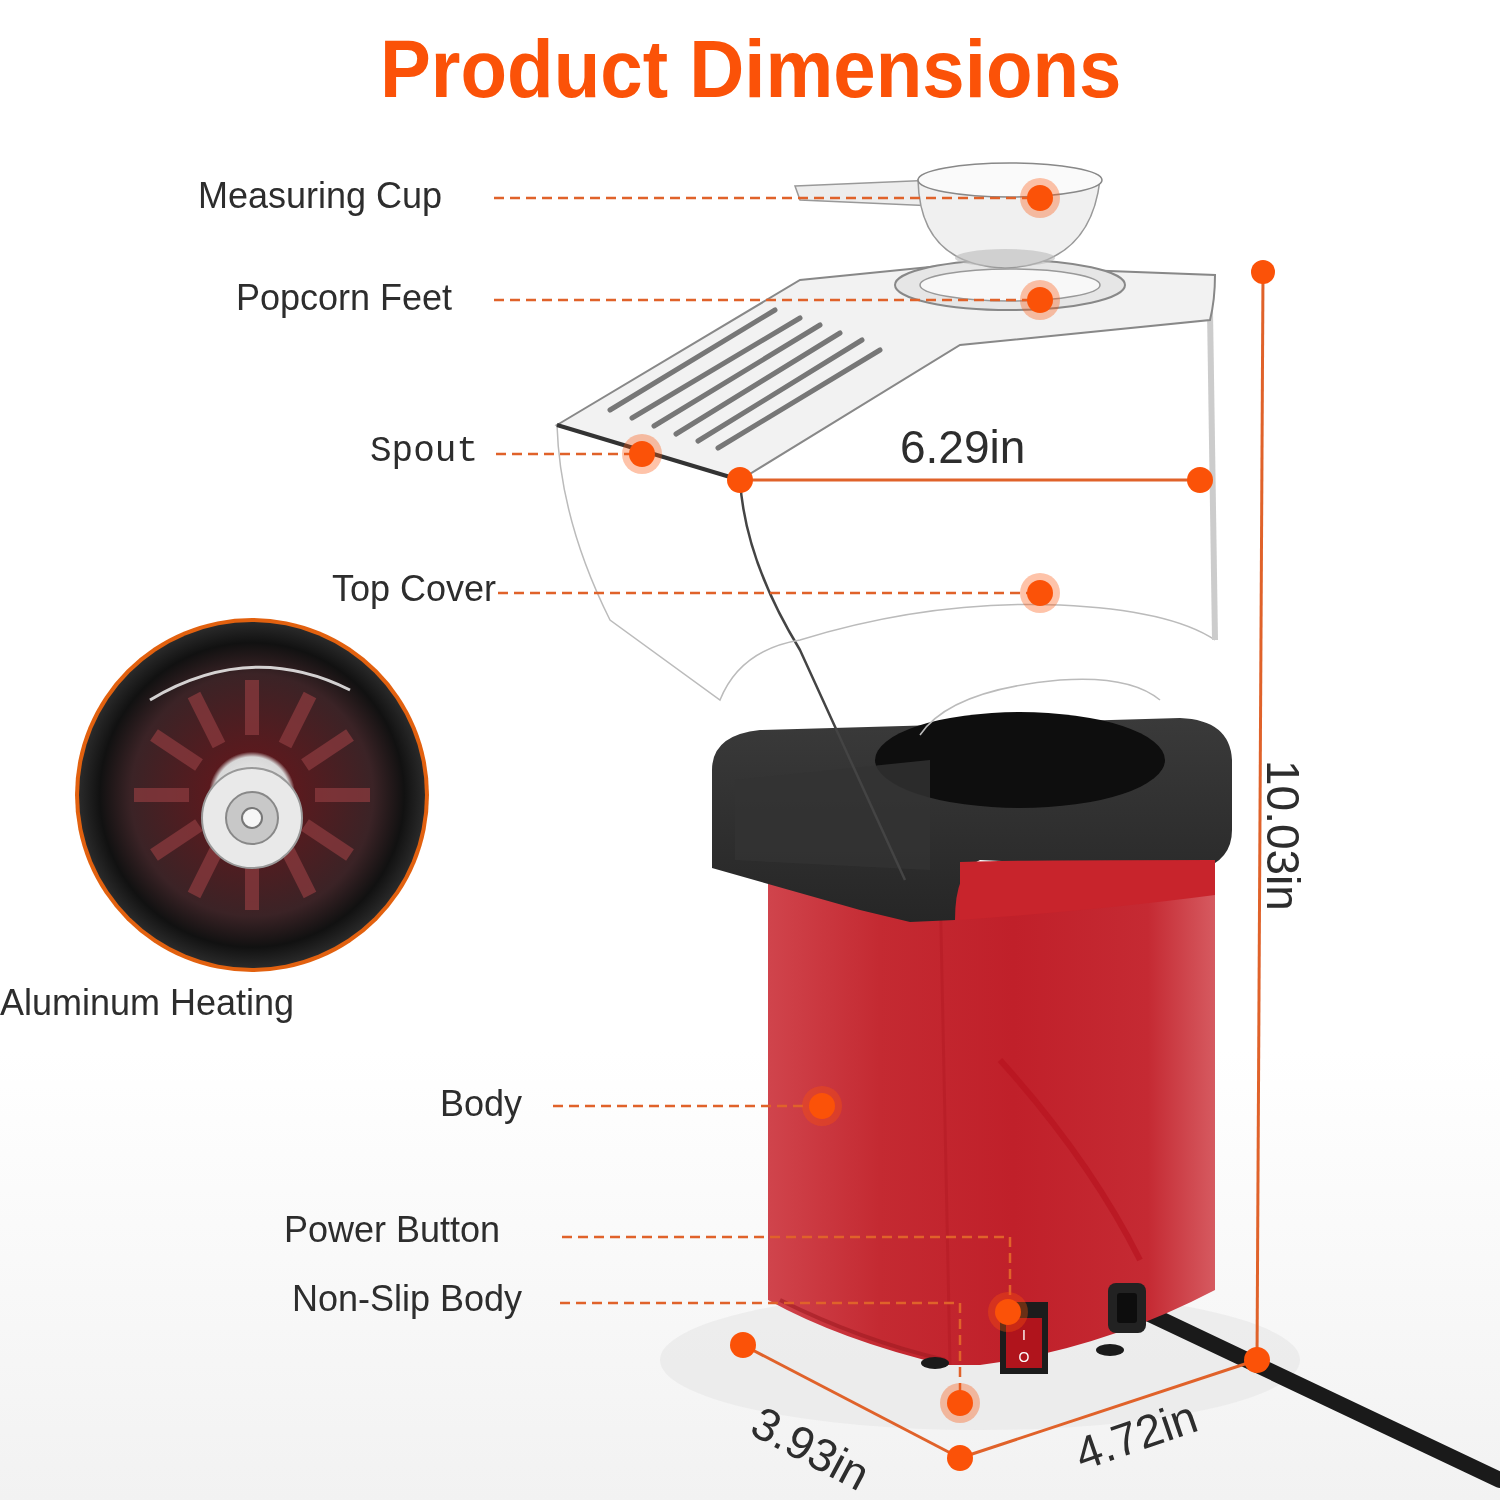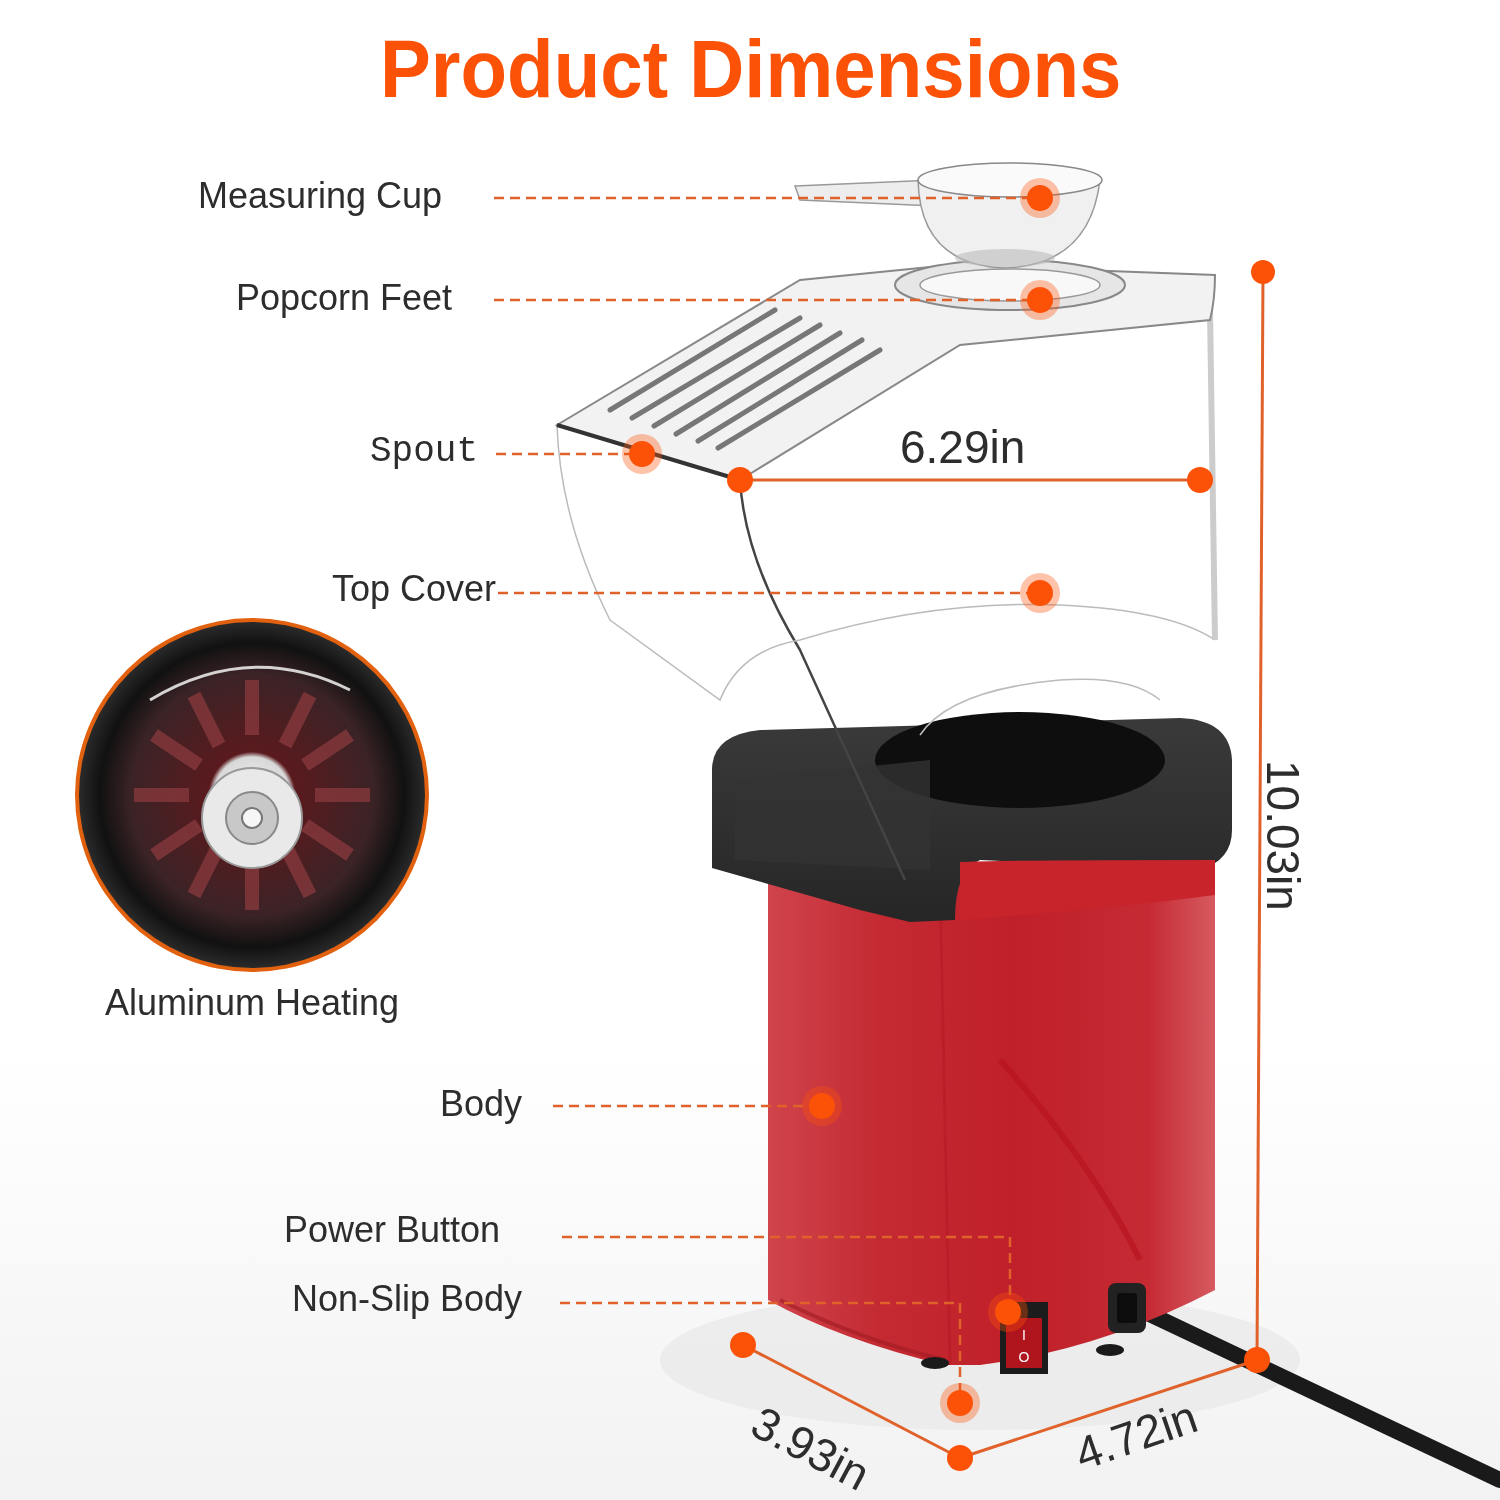--- a/index.html
+++ b/index.html
@@ -183,20 +183,20 @@
 </svg>
 
 <div class="label" style="left:198px; top:175px;">Measuring Cup</div>
 <div class="label" style="left:236px; top:277px;">Popcorn Feet</div>
 <div class="label" style="left:370px; top:431px;font-family:Liberation Mono, monospace;">Spout</div>
 <div class="label" style="left:292px; top:568px;margin-left:40px;">Top Cover</div>
 <div class="label" style="left:440px; top:1083px;">Body</div>
 <div class="label" style="left:284px; top:1209px;">Power Button</div>
 <div class="label" style="left:292px; top:1278px;">Non-Slip Body</div>
 
-<div class="label" style="left:0; width:504px; top:977px; text-align:center; line-height:52px;">
+<div class="label" style="left:0; width:504px; top:977px; text-align:left; line-height:52px;">
   <div>Aluminum Heating</div>
 </div>
 
 <div class="dim" style="left:900px; top:420px;">6.29in</div>
 <div class="dim" style="left:1245px; top:760px; transform: rotate(90deg); transform-origin: left top; left:1310px;">10.03in</div>
 <div class="dim" style="left:768px; top:1395px; transform: rotate(28deg); transform-origin: left top;">3.93in</div>
 <div class="dim" style="left:1068px; top:1430px; transform: rotate(-19deg); transform-origin: left top;">4.72in</div>
 
 </body></html>

